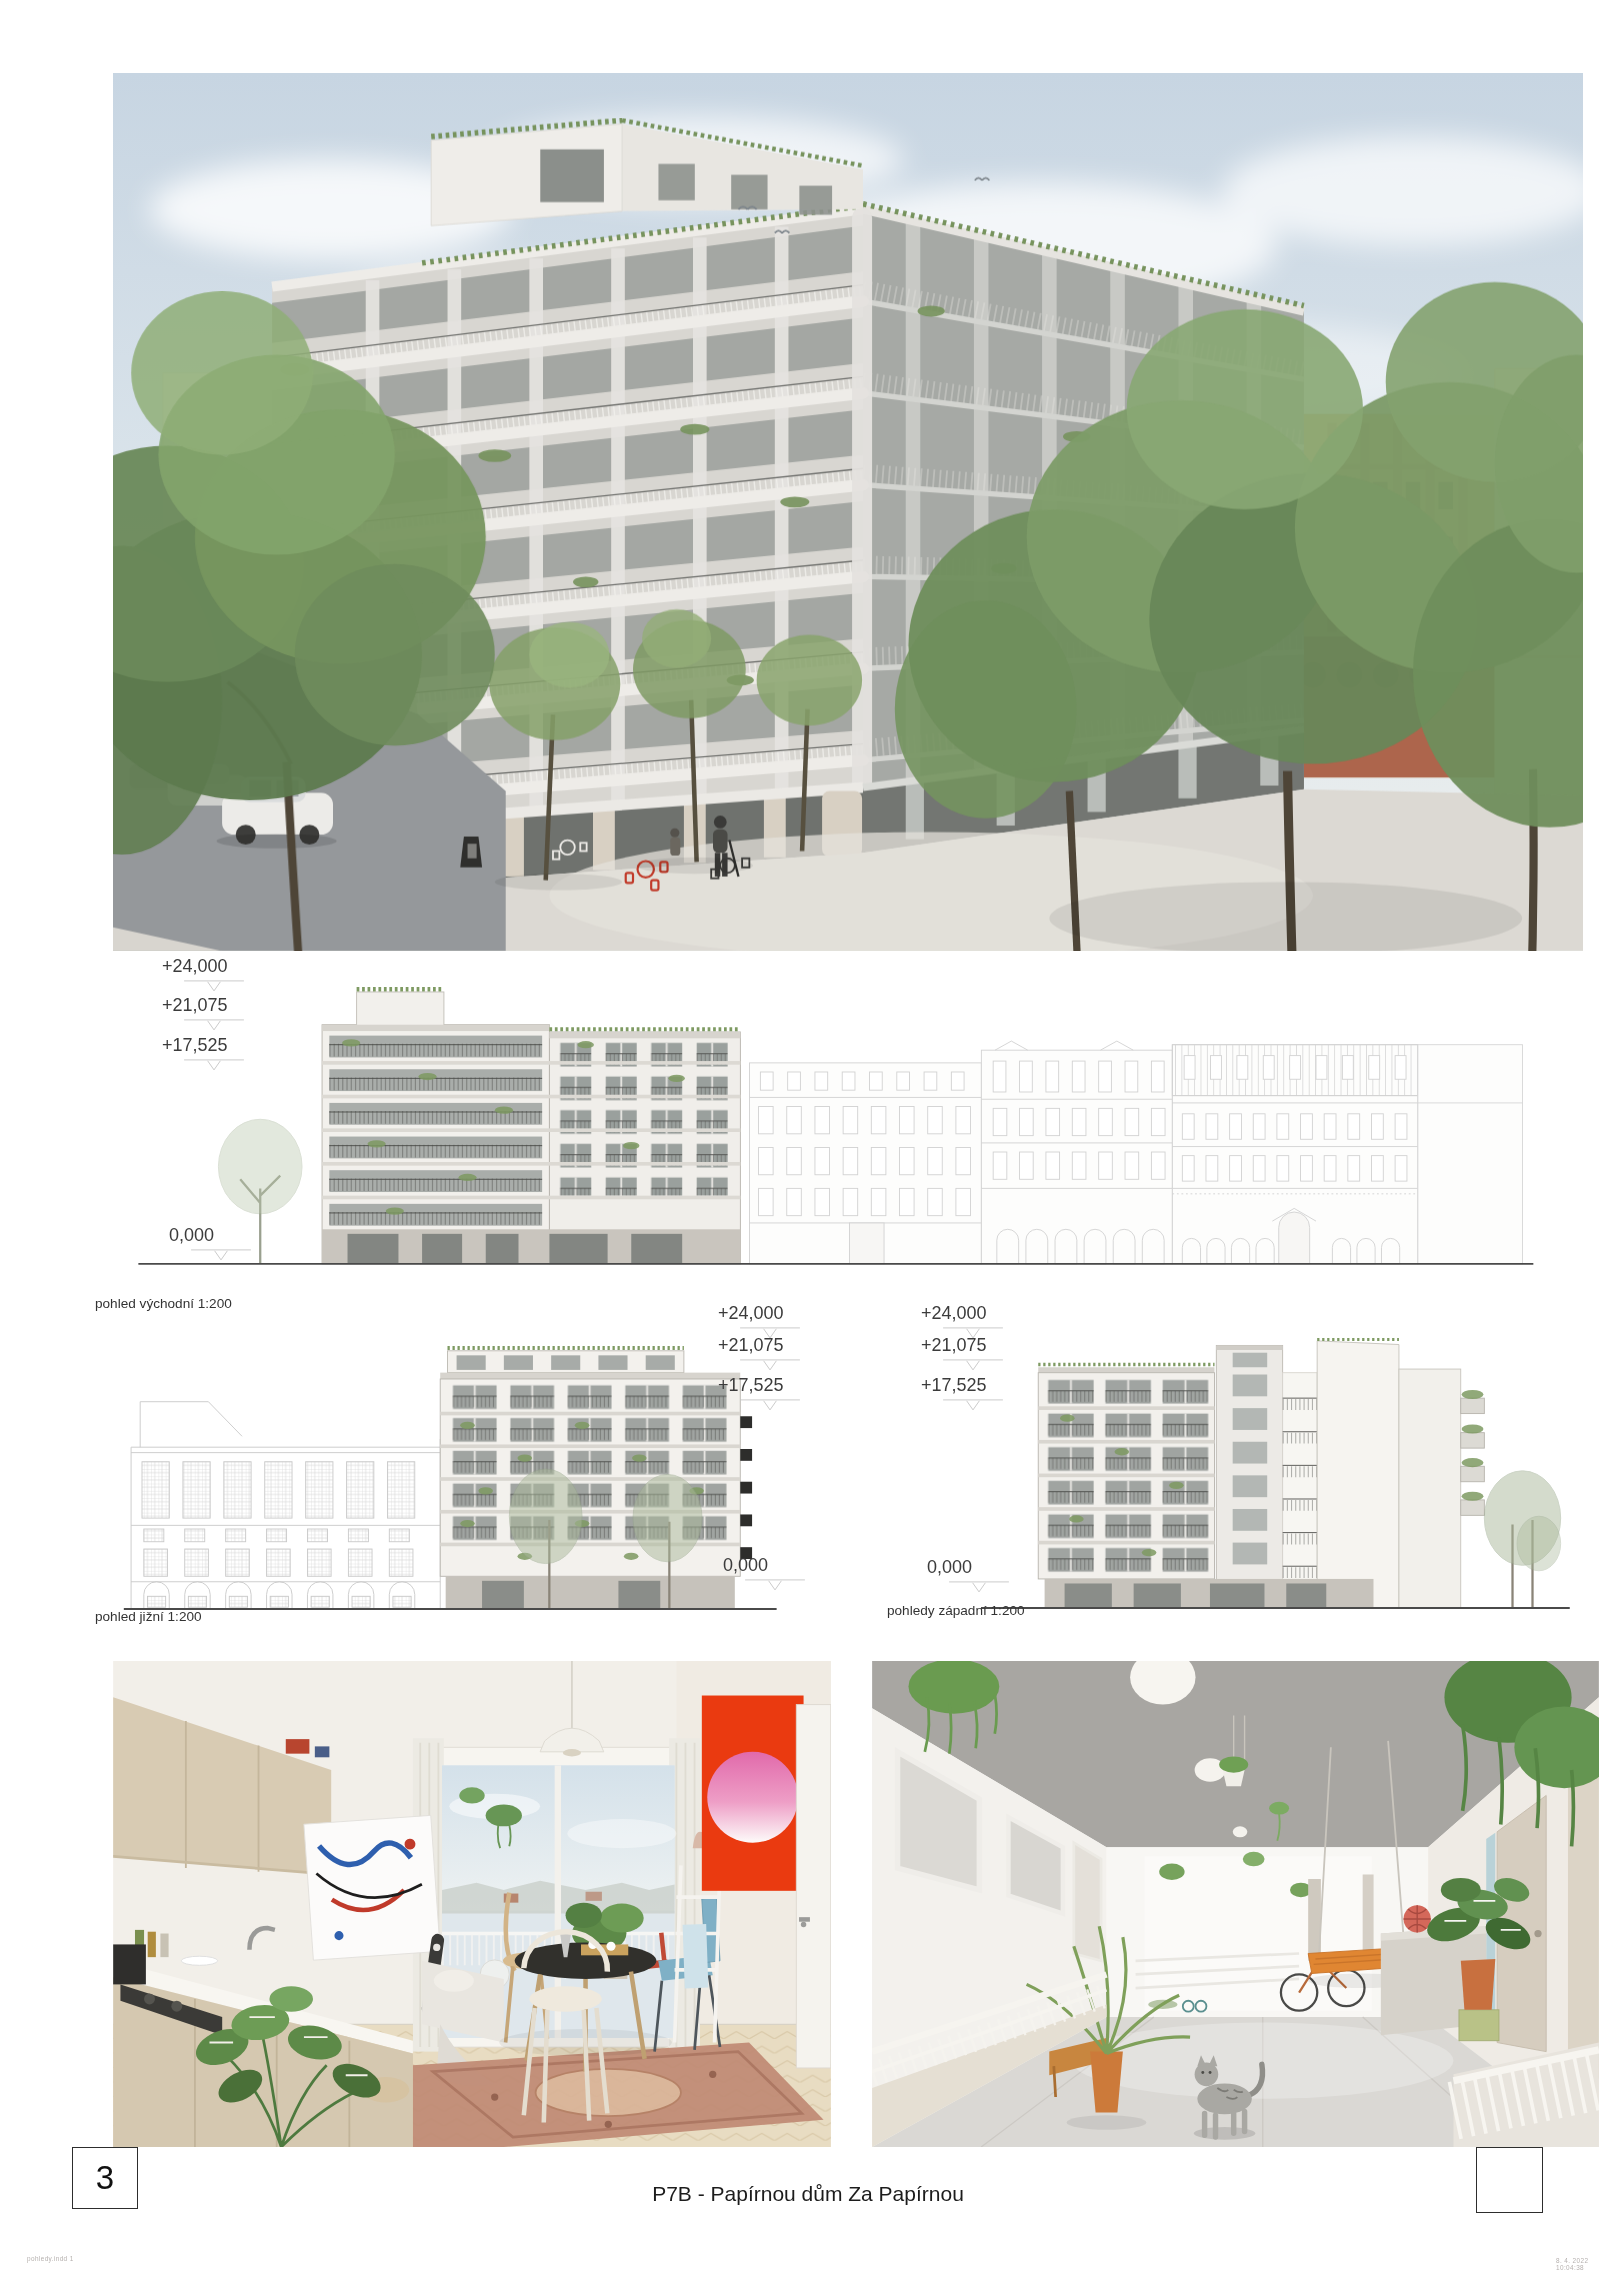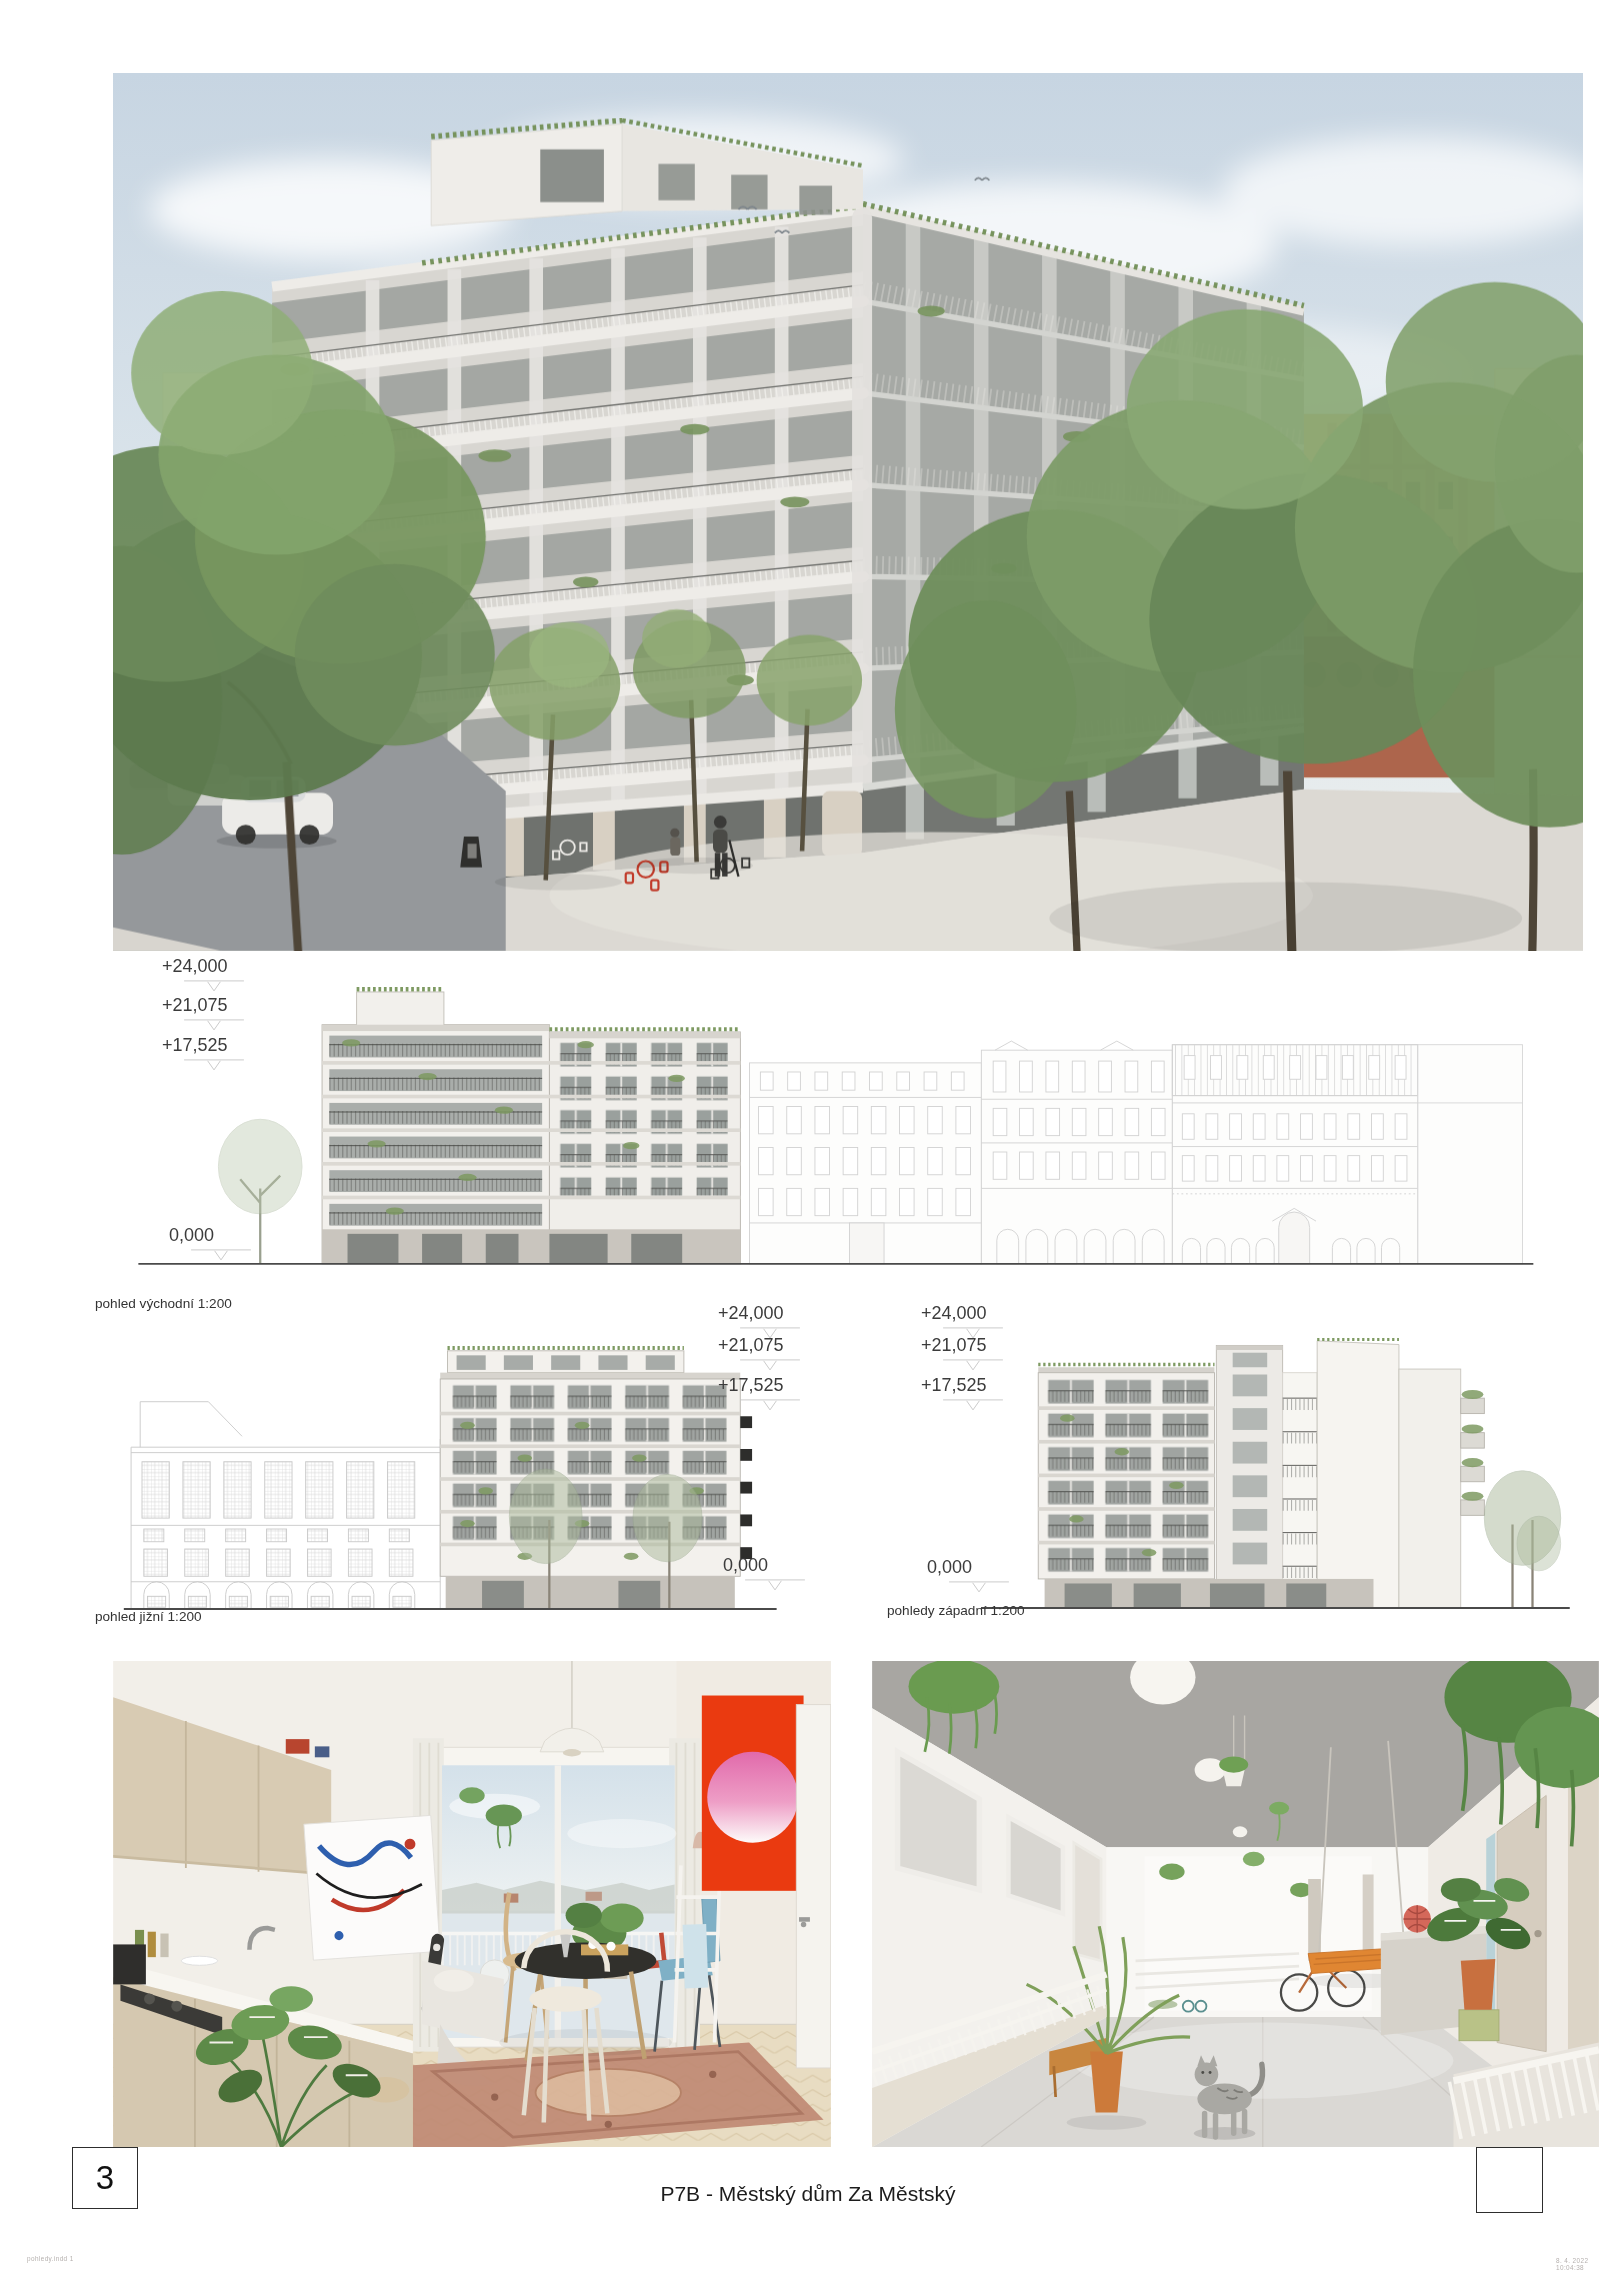--- a/index.html
+++ b/index.html
@@ -1119,19 +1119,19 @@
         <polygon points="640,455 800,420 800,535 640,535" fill="#e8e4dd"></polygon>
         <path d="M640,495 L800,462" stroke="#f7f5f0" stroke-width="64" stroke-dasharray="4,10"></path>
         <path d="M640,462 L800,428" stroke="#f7f5f0" stroke-width="8"></path>
       </g>
     </svg>
   </figure>
 
   <div class="page-box">
     <span>3</span>
   </div>
-  <div class="sheet-title">P7B - Městský dům Za Městský</div>
+  <div class="sheet-title">P7B - Papírnou dům Za Papírnou</div>
   <div class="stamp-box"></div>
   <div class="pf pf-left">pohledy.indd   1</div>
   <div class="pf pf-right">8. 4. 2022   10:04:38</div>
 
 </div>
 
 
 </body></html>

